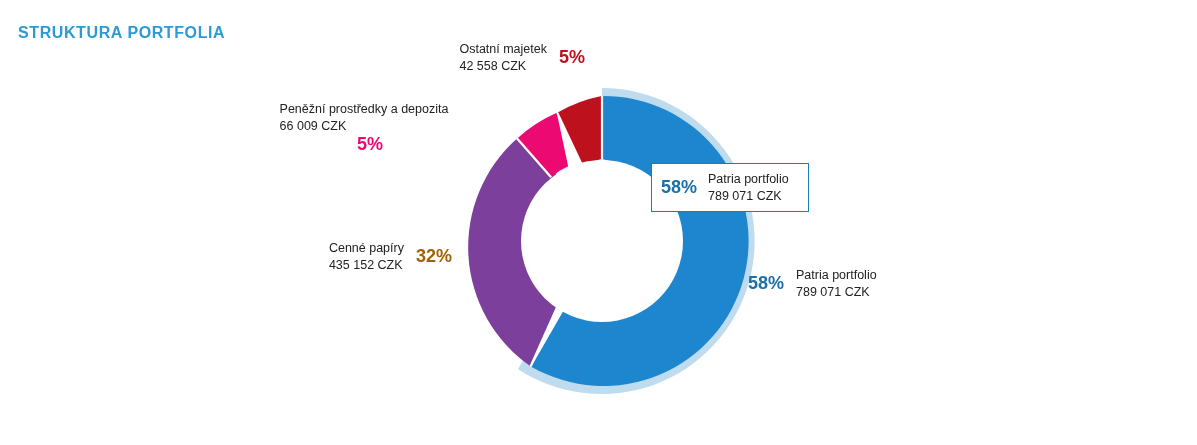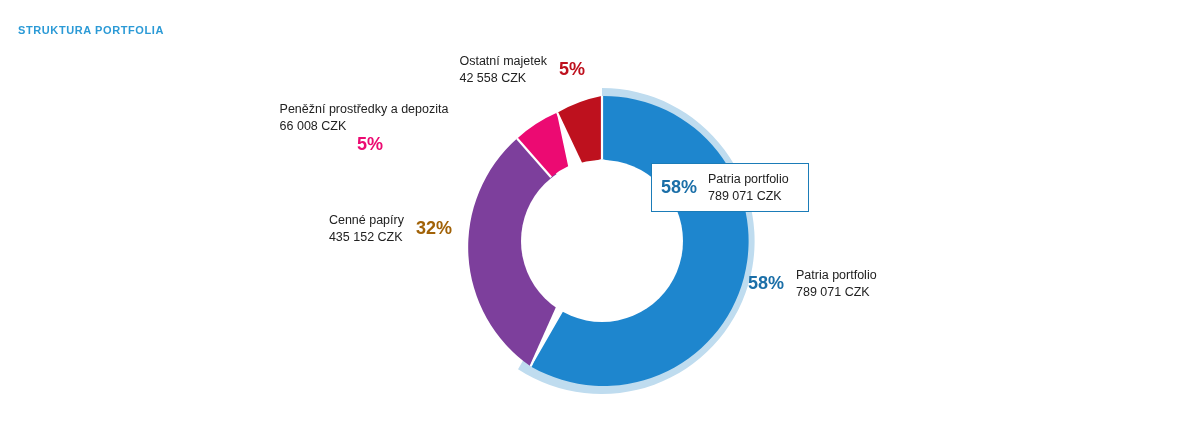--- a/index.html
+++ b/index.html
@@ -17,21 +17,21 @@
     height: 445px;
     background: #ffffff;
     overflow: hidden;
   }
 
   
   #section-title {
     position: absolute;
     left: 18px;
     top: 24px;
-    font-size: 11px;
+    font-size: 16px;
     font-weight: bold;
     letter-spacing: 0.6px;
     color: #2b9ad6;
     white-space: nowrap;
   }
 
   
   #chart-area {
     position: absolute;
     left: 0;
@@ -62,23 +62,23 @@
   }
   .callout .pct {
     font-size: 18px;
     font-weight: bold;
   }
   .callout.left .pct { margin-left: 12px; }
   .callout.right .pct { margin-right: 12px; }
   .callout.left { justify-content: flex-end; }
 
   
-  #callout-ostatni  { left: 385px; top: 53px;  width: 200px; }
+  #callout-ostatni  { left: 385px; top: 41px;  width: 200px; }
   #callout-penezni  { left: 230px; top: 101px; width: 268px; flex-direction: column; }
-  #callout-cenne    { left: 250px; top: 212px; width: 202px; }
+  #callout-cenne    { left: 250px; top: 240px; width: 202px; }
   #callout-patria   { left: 748px; top: 267px; width: 260px; }
 
   
   #tooltip {
     position: absolute;
     left: 651px;
     top: 163px;
     width: 158px;
     height: 49px;
     background: #ffffff;
@@ -158,21 +158,21 @@
       <div class="txtblock">
         <span>Ostatní majetek</span>
         <span>42 558 CZK</span>
       </div>
       <span class="pct" style="color:#be111e">5%</span>
     </div>
 
     <div id="callout-penezni" class="callout left">
       <div class="txtblock">
         <span>Peněžní prostředky a depozita</span>
-        <span>66 008 CZK</span>
+        <span>66 009 CZK</span>
       </div>
       <span class="pct" style="color:#ec0a72">5%</span>
     </div>
 
     <div id="callout-cenne" class="callout left">
       <div class="txtblock">
         <span>Cenné papíry</span>
         <span>435 152 CZK</span>
       </div>
       <span class="pct" style="color:#a16207">32%</span>

